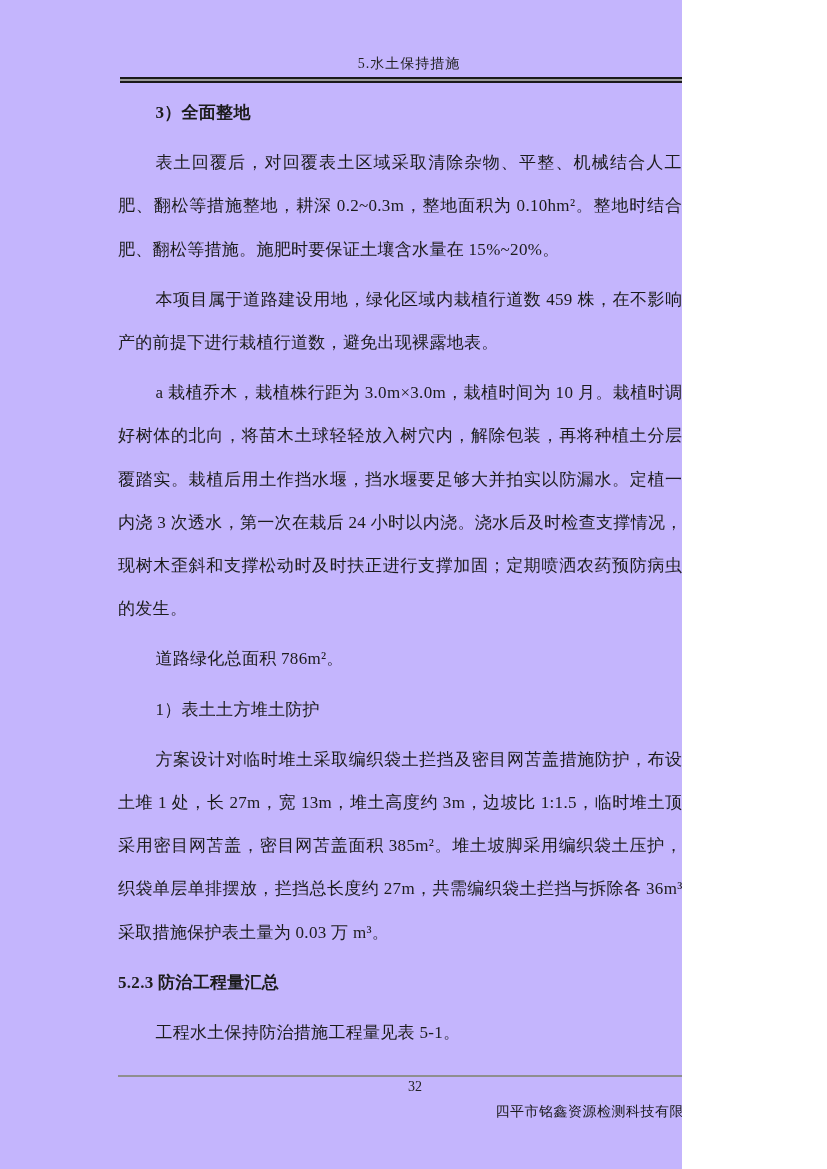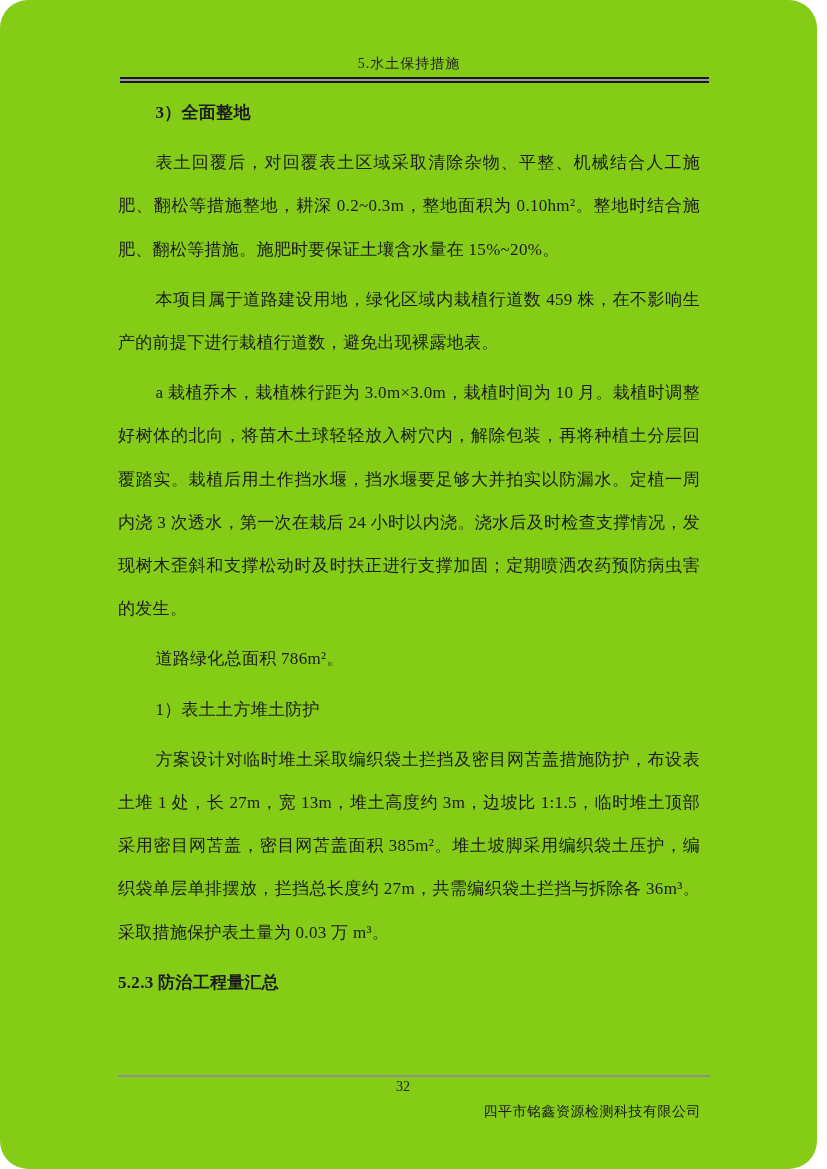--- a/index.html
+++ b/index.html
@@ -2,27 +2,26 @@
 <html><head>
 <meta charset="utf-8">
 <style>
   html, body {
     margin: 0;
     padding: 0;
     background: #ffffff;
   }
   .page {
     position: relative;
-    width: 817px;
+    width: 682px;
     height: 1169px;
-    background: #84cc16;
+    background: #c4b5fd;
     font-family: "Liberation Serif", "DejaVu Serif", serif;
     color: #1c1c1c;
     overflow: hidden;
-    border-radius: 28px;
   }
   
   .header-title {
     position: absolute;
     left: 111px;
     width: 596px;
     top: 55px;
     text-align: center;
     font-size: 14px;
     letter-spacing: 1px;
@@ -56,21 +55,21 @@
   .footer-rule {
     position: absolute;
     left: 118px;
     width: 592px;
     top: 1075px;
     height: 2px;
     background: #8f8f8f;
   }
   .footer-row {
     position: absolute;
-    left: 105px;
+    left: 117px;
     width: 596px;
     top: 1079px;
     height: 22px;
     font-size: 14px;
   }
   .footer-pagenum {
     position: absolute;
     left: 0;
     width: 100%;
     text-align: center;
@@ -95,20 +94,21 @@
 
   <div class="content">
     <p class="blk indent bold">3）全面整地</p>
     <p class="blk indent">表土回覆后，对回覆表土区域采取清除杂物、平整、机械结合人工施肥、翻松等措施整地，耕深 0.2~0.3m，整地面积为 0.10hm²。整地时结合施肥、翻松等措施。施肥时要保证土壤含水量在 15%~20%。</p>
     <p class="blk indent">本项目属于道路建设用地，绿化区域内栽植行道数 459 株，在不影响生产的前提下进行栽植行道数，避免出现裸露地表。</p>
     <p class="blk indent">a 栽植乔木，栽植株行距为 3.0m×3.0m，栽植时间为 10 月。栽植时调整好树体的北向，将苗木土球轻轻放入树穴内，解除包装，再将种植土分层回覆踏实。栽植后用土作挡水堰，挡水堰要足够大并拍实以防漏水。定植一周内浇 3 次透水，第一次在栽后 24 小时以内浇。浇水后及时检查支撑情况，发现树木歪斜和支撑松动时及时扶正进行支撑加固；定期喷洒农药预防病虫害的发生。</p>
     <p class="blk indent">道路绿化总面积 786m²。</p>
     <p class="blk indent">1）表土土方堆土防护</p>
     <p class="blk indent">方案设计对临时堆土采取编织袋土拦挡及密目网苫盖措施防护，布设表土堆 1 处，长 27m，宽 13m，堆土高度约 3m，边坡比 1:1.5，临时堆土顶部采用密目网苫盖，密目网苫盖面积 385m²。堆土坡脚采用编织袋土压护，编织袋单层单排摆放，拦挡总长度约 27m，共需编织袋土拦挡与拆除各 36m³。采取措施保护表土量为 0.03 万 m³。</p>
     <p class="blk bold">5.2.3 防治工程量汇总</p>
+    <p class="blk indent">工程水土保持防治措施工程量见表 5-1。</p>
   </div>
 
   <div class="footer-rule"></div>
   <div class="footer-row">
     <span class="footer-pagenum">32</span>
     <span class="footer-company">四平市铭鑫资源检测科技有限公司</span>
   </div>
 
 </div>
 

